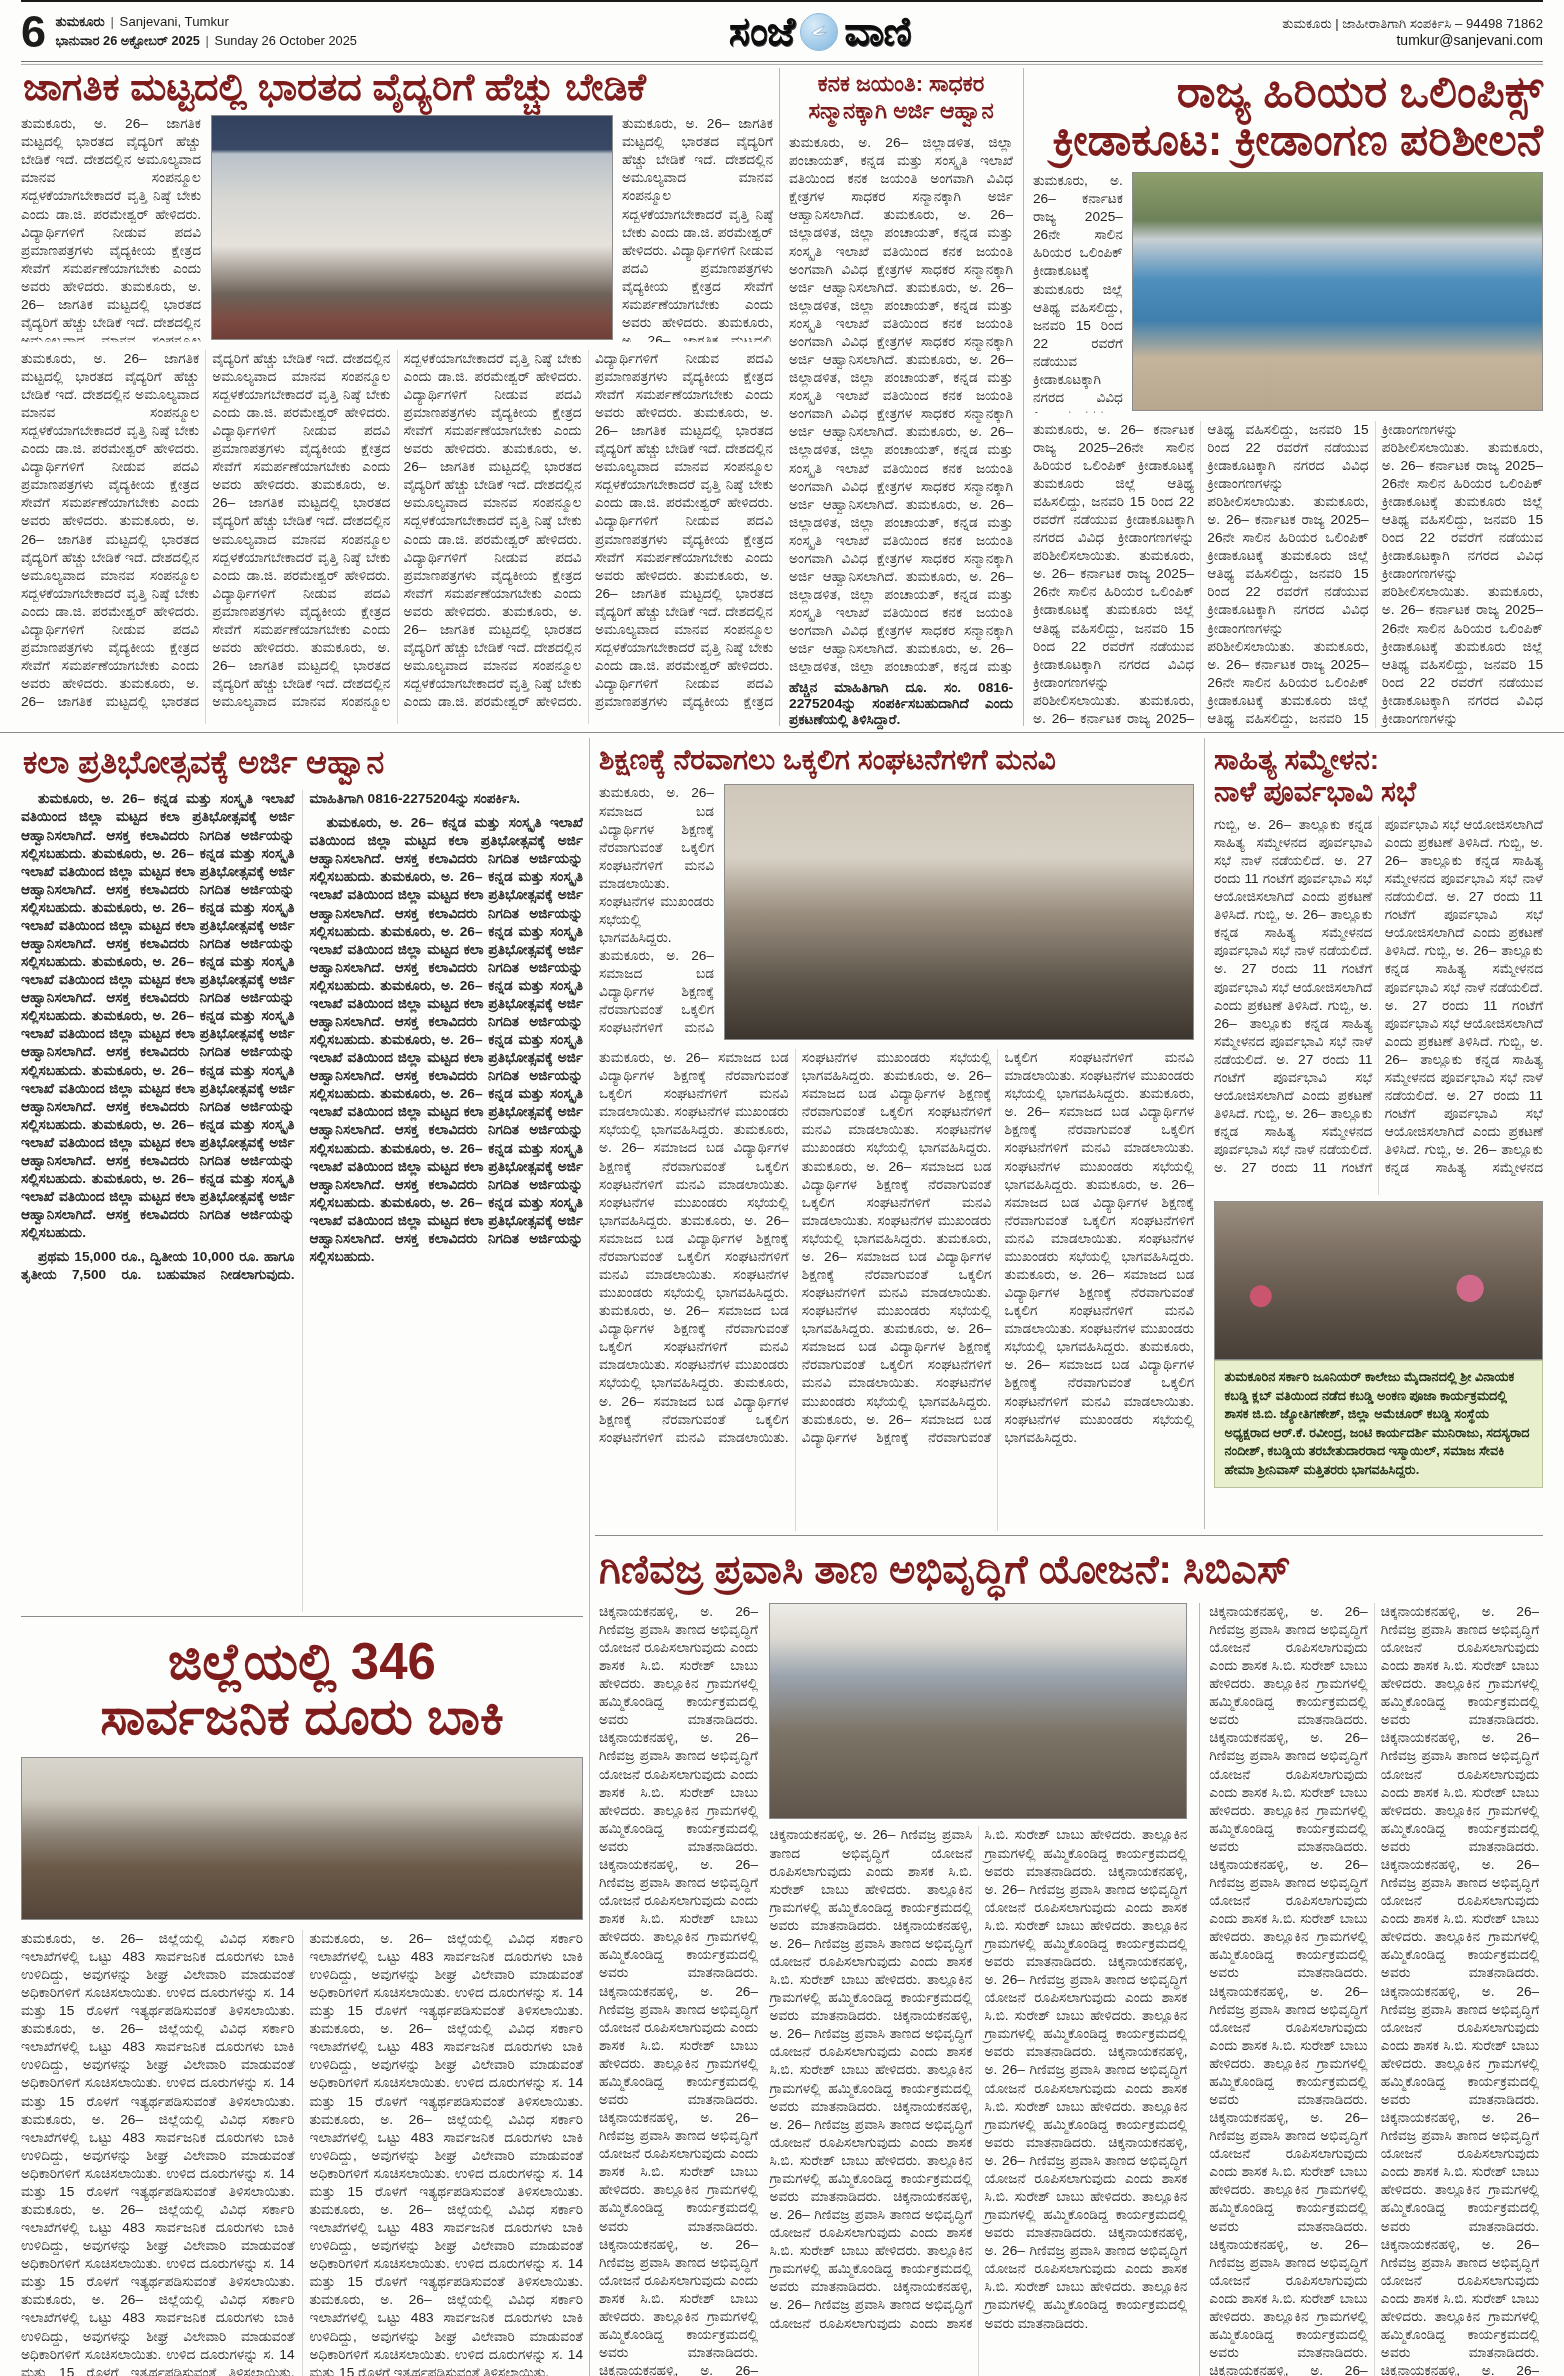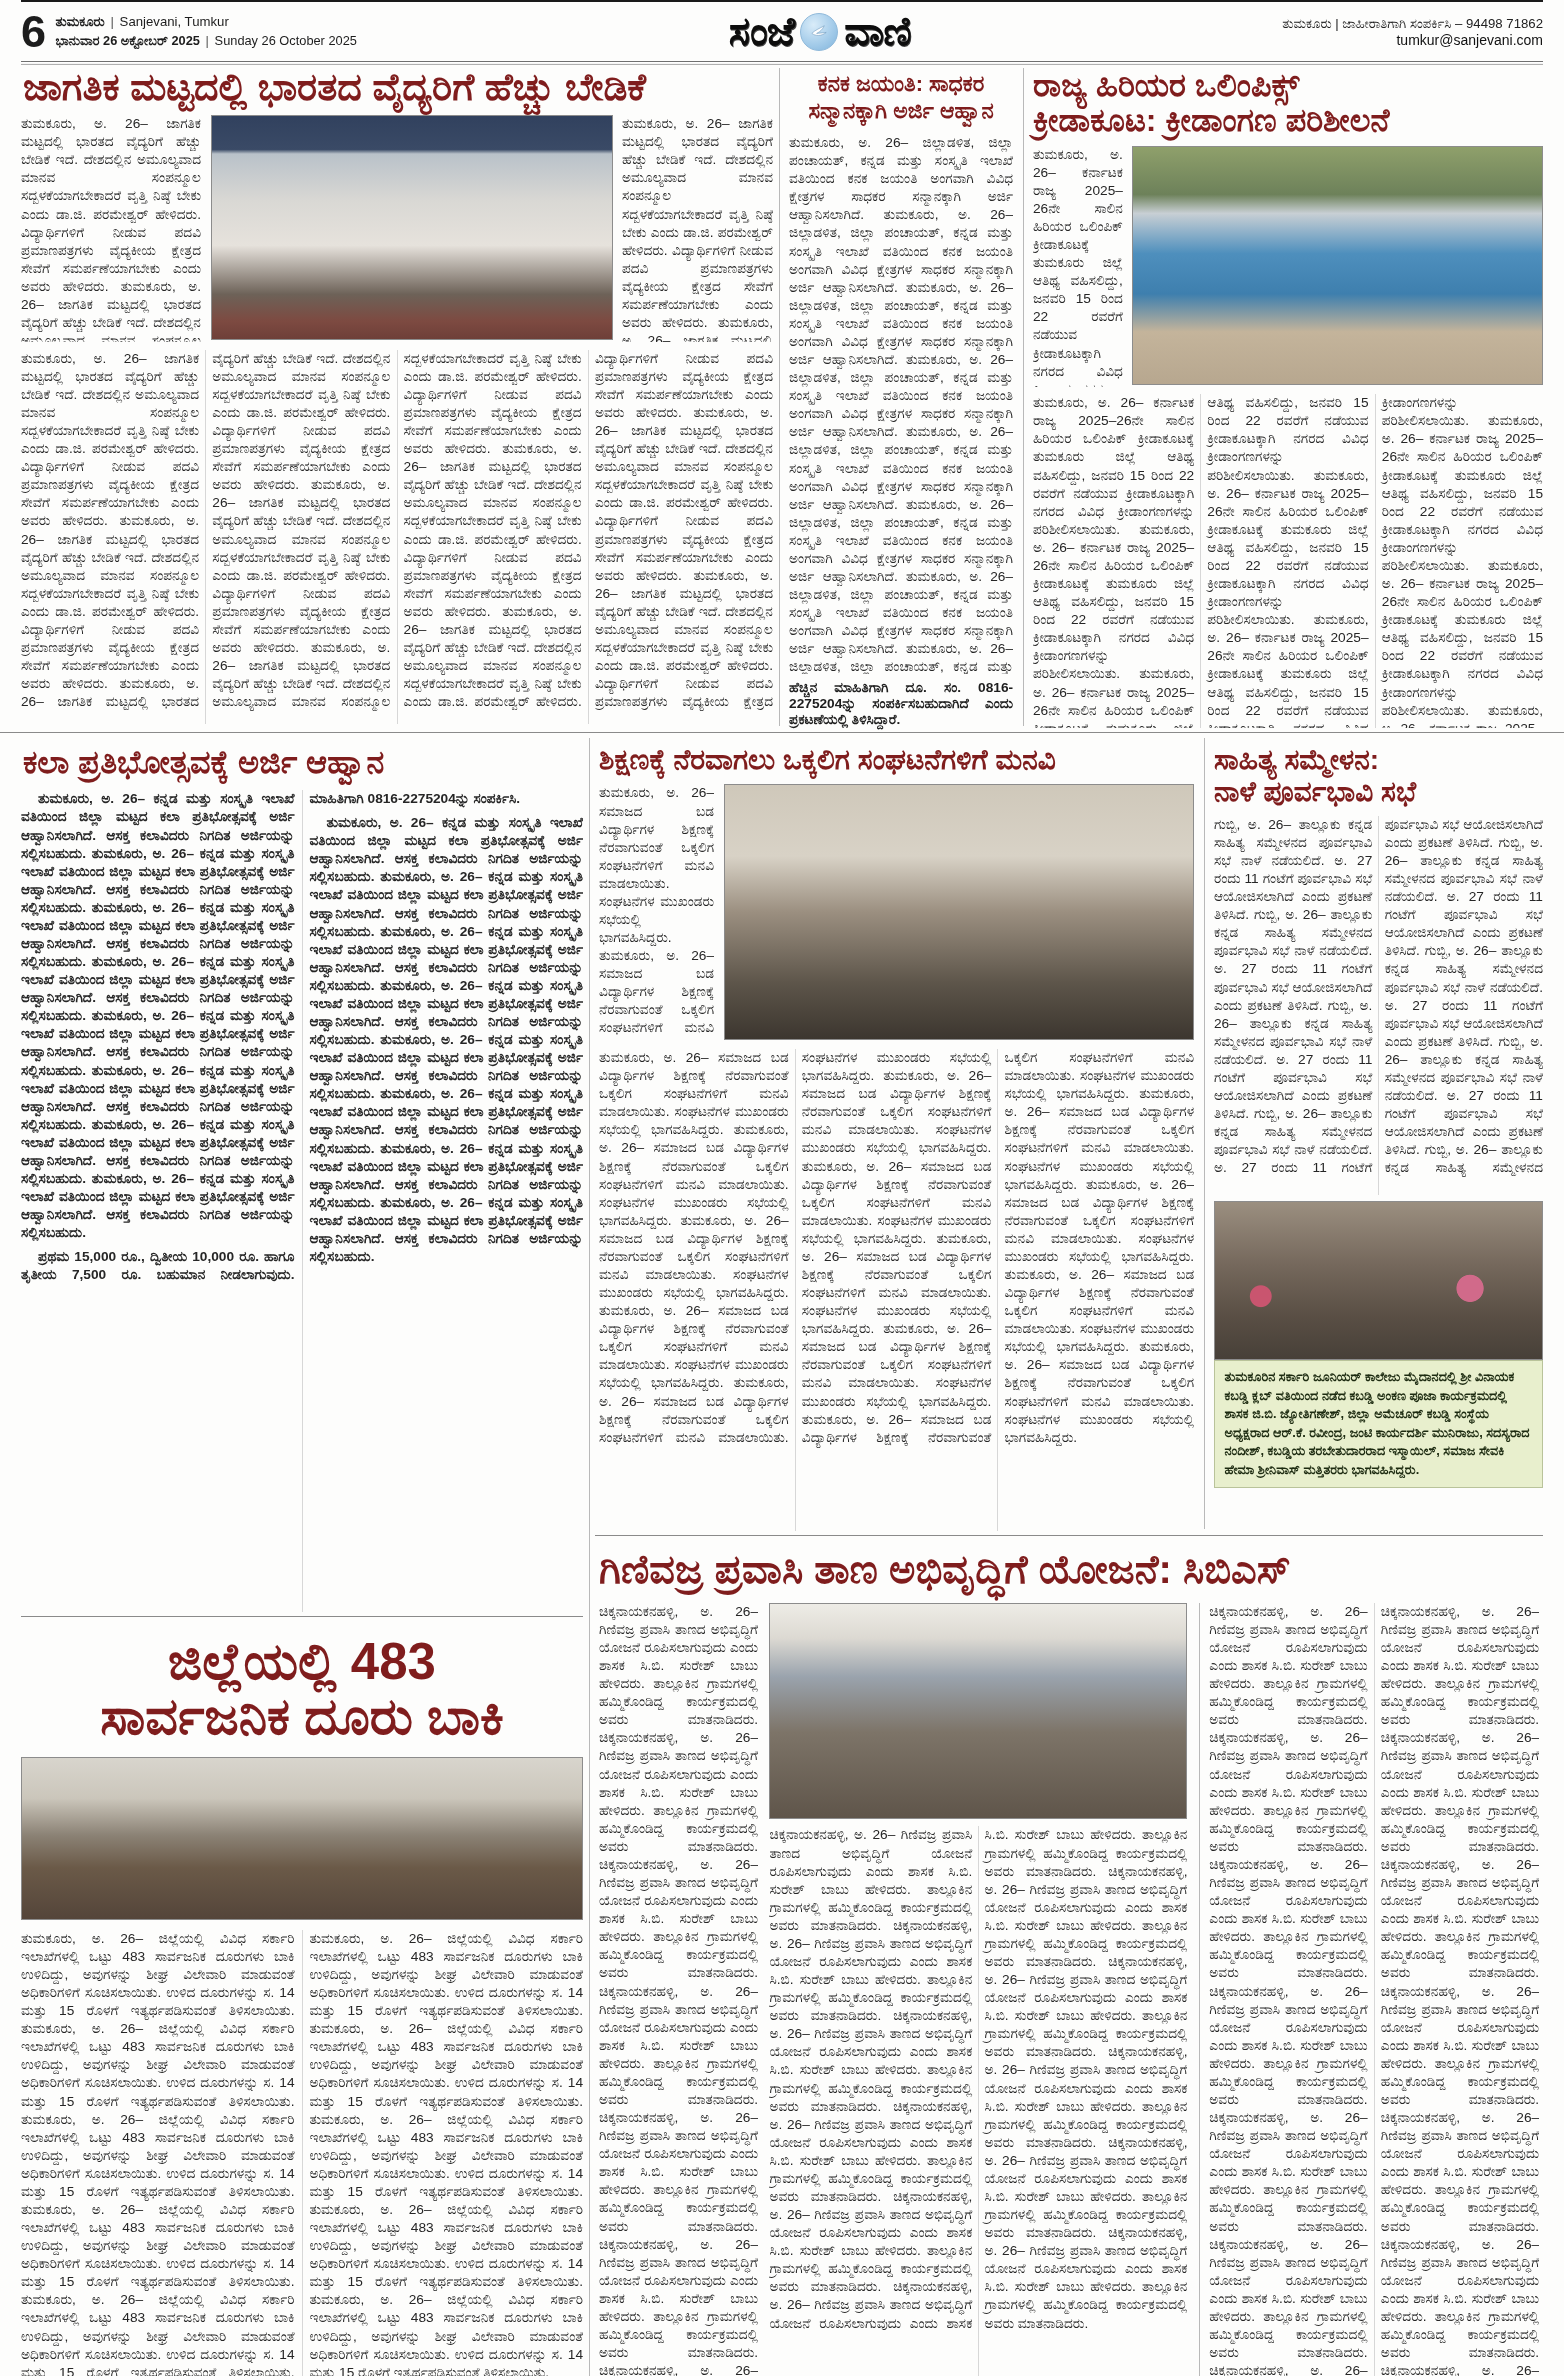--- a/index.html
+++ b/index.html
@@ -46,21 +46,21 @@
   .a-col1{width:180px;}
   .photo-a{width:402px;height:225px;
     background:linear-gradient(180deg,#31415e 0%,#3a4a66 15%,#b9c1c9 17%,#d9d8d4 38%,#e6e2dc 58%,#6d6258 80%,#7d4a41 92%,#6e3f38 100%);}
   .a-col3{flex:1;}
   .a-bottom{margin-top:7.6px;height:374px;columns:4;column-gap:13.2px;column-rule:0.9px solid #d7d7d7;}
   .art-b{width:224px;flex:none;padding:0 3.8px;display:flex;flex-direction:column;}
   .art-b h2{font-size:22px;line-height:1.25;text-align:center;margin:3.8px 1.9px 9.5px;}
   .b-body{flex:1;}
   .b-contact{font-size:13.7px;font-weight:bold;margin-top:5.7px;text-align:justify;}
   .art-c{flex:1;display:flex;flex-direction:column;padding-left:3.8px;}
-  .art-c h2{font-size:32px;line-height:1.1;text-align:left;margin:1.9px 0 7.6px;}
+  .art-c h2{font-size:44px;line-height:1.1;text-align:right;margin:1.9px 0 7.6px;}
   .c-top{display:flex;gap:9.5px;height:241px;}
   .c-col1{width:90px;}
   .photo-c{flex:1;height:239px;
     background:linear-gradient(180deg,#8fa06b 0%,#6d815a 20%,#c8cfd4 28%,#4e8fbd 45%,#3e7fae 62%,#c4b49b 78%,#b7a78f 100%);}
   .c-bottom{margin-top:7.6px;flex:1;columns:3;column-gap:13.2px;column-rule:0.9px solid #d7d7d7;}
   
   .row2{display:flex;}
   .left-stack{width:562px;flex:none;display:flex;flex-direction:column;}
   .right-stack{flex:1;display:flex;flex-direction:column;}
   .art-d{height:876px;display:flex;flex-direction:column;}
@@ -179,21 +179,21 @@
           <p>ತುಮಕೂರು, ಅ. 26– ಕನ್ನಡ ಮತ್ತು ಸಂಸ್ಕೃತಿ ಇಲಾಖೆ ವತಿಯಿಂದ ಜಿಲ್ಲಾ ಮಟ್ಟದ ಕಲಾ ಪ್ರತಿಭೋತ್ಸವಕ್ಕೆ ಅರ್ಜಿ ಆಹ್ವಾನಿಸಲಾಗಿದೆ. ಆಸಕ್ತ ಕಲಾವಿದರು ನಿಗದಿತ ಅರ್ಜಿಯನ್ನು ಸಲ್ಲಿಸಬಹುದು.  ತುಮಕೂರು, ಅ. 26– ಕನ್ನಡ ಮತ್ತು ಸಂಸ್ಕೃತಿ ಇಲಾಖೆ ವತಿಯಿಂದ ಜಿಲ್ಲಾ ಮಟ್ಟದ ಕಲಾ ಪ್ರತಿಭೋತ್ಸವಕ್ಕೆ ಅರ್ಜಿ ಆಹ್ವಾನಿಸಲಾಗಿದೆ. ಆಸಕ್ತ ಕಲಾವಿದರು ನಿಗದಿತ ಅರ್ಜಿಯನ್ನು ಸಲ್ಲಿಸಬಹುದು.  ತುಮಕೂರು, ಅ. 26– ಕನ್ನಡ ಮತ್ತು ಸಂಸ್ಕೃತಿ ಇಲಾಖೆ ವತಿಯಿಂದ ಜಿಲ್ಲಾ ಮಟ್ಟದ ಕಲಾ ಪ್ರತಿಭೋತ್ಸವಕ್ಕೆ ಅರ್ಜಿ ಆಹ್ವಾನಿಸಲಾಗಿದೆ. ಆಸಕ್ತ ಕಲಾವಿದರು ನಿಗದಿತ ಅರ್ಜಿಯನ್ನು ಸಲ್ಲಿಸಬಹುದು.  ತುಮಕೂರು, ಅ. 26– ಕನ್ನಡ ಮತ್ತು ಸಂಸ್ಕೃತಿ ಇಲಾಖೆ ವತಿಯಿಂದ ಜಿಲ್ಲಾ ಮಟ್ಟದ ಕಲಾ ಪ್ರತಿಭೋತ್ಸವಕ್ಕೆ ಅರ್ಜಿ ಆಹ್ವಾನಿಸಲಾಗಿದೆ. ಆಸಕ್ತ ಕಲಾವಿದರು ನಿಗದಿತ ಅರ್ಜಿಯನ್ನು ಸಲ್ಲಿಸಬಹುದು.  ತುಮಕೂರು, ಅ. 26– ಕನ್ನಡ ಮತ್ತು ಸಂಸ್ಕೃತಿ ಇಲಾಖೆ ವತಿಯಿಂದ ಜಿಲ್ಲಾ ಮಟ್ಟದ ಕಲಾ ಪ್ರತಿಭೋತ್ಸವಕ್ಕೆ ಅರ್ಜಿ ಆಹ್ವಾನಿಸಲಾಗಿದೆ. ಆಸಕ್ತ ಕಲಾವಿದರು ನಿಗದಿತ ಅರ್ಜಿಯನ್ನು ಸಲ್ಲಿಸಬಹುದು.  ತುಮಕೂರು, ಅ. 26– ಕನ್ನಡ ಮತ್ತು ಸಂಸ್ಕೃತಿ ಇಲಾಖೆ ವತಿಯಿಂದ ಜಿಲ್ಲಾ ಮಟ್ಟದ ಕಲಾ ಪ್ರತಿಭೋತ್ಸವಕ್ಕೆ ಅರ್ಜಿ ಆಹ್ವಾನಿಸಲಾಗಿದೆ. ಆಸಕ್ತ ಕಲಾವಿದರು ನಿಗದಿತ ಅರ್ಜಿಯನ್ನು ಸಲ್ಲಿಸಬಹುದು.  ತುಮಕೂರು, ಅ. 26– ಕನ್ನಡ ಮತ್ತು ಸಂಸ್ಕೃತಿ ಇಲಾಖೆ ವತಿಯಿಂದ ಜಿಲ್ಲಾ ಮಟ್ಟದ ಕಲಾ ಪ್ರತಿಭೋತ್ಸವಕ್ಕೆ ಅರ್ಜಿ ಆಹ್ವಾನಿಸಲಾಗಿದೆ. ಆಸಕ್ತ ಕಲಾವಿದರು ನಿಗದಿತ ಅರ್ಜಿಯನ್ನು ಸಲ್ಲಿಸಬಹುದು.  ತುಮಕೂರು, ಅ. 26– ಕನ್ನಡ ಮತ್ತು ಸಂಸ್ಕೃತಿ ಇಲಾಖೆ ವತಿಯಿಂದ ಜಿಲ್ಲಾ ಮಟ್ಟದ ಕಲಾ ಪ್ರತಿಭೋತ್ಸವಕ್ಕೆ ಅರ್ಜಿ ಆಹ್ವಾನಿಸಲಾಗಿದೆ. ಆಸಕ್ತ ಕಲಾವಿದರು ನಿಗದಿತ ಅರ್ಜಿಯನ್ನು ಸಲ್ಲಿಸಬಹುದು.</p>
           <p>ಪ್ರಥಮ 15,000 ರೂ., ದ್ವಿತೀಯ 10,000 ರೂ. ಹಾಗೂ ತೃತೀಯ 7,500 ರೂ. ಬಹುಮಾನ ನೀಡಲಾಗುವುದು. ಮಾಹಿತಿಗಾಗಿ 0816-2275204ನ್ನು ಸಂಪರ್ಕಿಸಿ.</p>
           <p>ತುಮಕೂರು, ಅ. 26– ಕನ್ನಡ ಮತ್ತು ಸಂಸ್ಕೃತಿ ಇಲಾಖೆ ವತಿಯಿಂದ ಜಿಲ್ಲಾ ಮಟ್ಟದ ಕಲಾ ಪ್ರತಿಭೋತ್ಸವಕ್ಕೆ ಅರ್ಜಿ ಆಹ್ವಾನಿಸಲಾಗಿದೆ. ಆಸಕ್ತ ಕಲಾವಿದರು ನಿಗದಿತ ಅರ್ಜಿಯನ್ನು ಸಲ್ಲಿಸಬಹುದು.  ತುಮಕೂರು, ಅ. 26– ಕನ್ನಡ ಮತ್ತು ಸಂಸ್ಕೃತಿ ಇಲಾಖೆ ವತಿಯಿಂದ ಜಿಲ್ಲಾ ಮಟ್ಟದ ಕಲಾ ಪ್ರತಿಭೋತ್ಸವಕ್ಕೆ ಅರ್ಜಿ ಆಹ್ವಾನಿಸಲಾಗಿದೆ. ಆಸಕ್ತ ಕಲಾವಿದರು ನಿಗದಿತ ಅರ್ಜಿಯನ್ನು ಸಲ್ಲಿಸಬಹುದು.  ತುಮಕೂರು, ಅ. 26– ಕನ್ನಡ ಮತ್ತು ಸಂಸ್ಕೃತಿ ಇಲಾಖೆ ವತಿಯಿಂದ ಜಿಲ್ಲಾ ಮಟ್ಟದ ಕಲಾ ಪ್ರತಿಭೋತ್ಸವಕ್ಕೆ ಅರ್ಜಿ ಆಹ್ವಾನಿಸಲಾಗಿದೆ. ಆಸಕ್ತ ಕಲಾವಿದರು ನಿಗದಿತ ಅರ್ಜಿಯನ್ನು ಸಲ್ಲಿಸಬಹುದು.  ತುಮಕೂರು, ಅ. 26– ಕನ್ನಡ ಮತ್ತು ಸಂಸ್ಕೃತಿ ಇಲಾಖೆ ವತಿಯಿಂದ ಜಿಲ್ಲಾ ಮಟ್ಟದ ಕಲಾ ಪ್ರತಿಭೋತ್ಸವಕ್ಕೆ ಅರ್ಜಿ ಆಹ್ವಾನಿಸಲಾಗಿದೆ. ಆಸಕ್ತ ಕಲಾವಿದರು ನಿಗದಿತ ಅರ್ಜಿಯನ್ನು ಸಲ್ಲಿಸಬಹುದು.  ತುಮಕೂರು, ಅ. 26– ಕನ್ನಡ ಮತ್ತು ಸಂಸ್ಕೃತಿ ಇಲಾಖೆ ವತಿಯಿಂದ ಜಿಲ್ಲಾ ಮಟ್ಟದ ಕಲಾ ಪ್ರತಿಭೋತ್ಸವಕ್ಕೆ ಅರ್ಜಿ ಆಹ್ವಾನಿಸಲಾಗಿದೆ. ಆಸಕ್ತ ಕಲಾವಿದರು ನಿಗದಿತ ಅರ್ಜಿಯನ್ನು ಸಲ್ಲಿಸಬಹುದು.  ತುಮಕೂರು, ಅ. 26– ಕನ್ನಡ ಮತ್ತು ಸಂಸ್ಕೃತಿ ಇಲಾಖೆ ವತಿಯಿಂದ ಜಿಲ್ಲಾ ಮಟ್ಟದ ಕಲಾ ಪ್ರತಿಭೋತ್ಸವಕ್ಕೆ ಅರ್ಜಿ ಆಹ್ವಾನಿಸಲಾಗಿದೆ. ಆಸಕ್ತ ಕಲಾವಿದರು ನಿಗದಿತ ಅರ್ಜಿಯನ್ನು ಸಲ್ಲಿಸಬಹುದು.  ತುಮಕೂರು, ಅ. 26– ಕನ್ನಡ ಮತ್ತು ಸಂಸ್ಕೃತಿ ಇಲಾಖೆ ವತಿಯಿಂದ ಜಿಲ್ಲಾ ಮಟ್ಟದ ಕಲಾ ಪ್ರತಿಭೋತ್ಸವಕ್ಕೆ ಅರ್ಜಿ ಆಹ್ವಾನಿಸಲಾಗಿದೆ. ಆಸಕ್ತ ಕಲಾವಿದರು ನಿಗದಿತ ಅರ್ಜಿಯನ್ನು ಸಲ್ಲಿಸಬಹುದು.  ತುಮಕೂರು, ಅ. 26– ಕನ್ನಡ ಮತ್ತು ಸಂಸ್ಕೃತಿ ಇಲಾಖೆ ವತಿಯಿಂದ ಜಿಲ್ಲಾ ಮಟ್ಟದ ಕಲಾ ಪ್ರತಿಭೋತ್ಸವಕ್ಕೆ ಅರ್ಜಿ ಆಹ್ವಾನಿಸಲಾಗಿದೆ. ಆಸಕ್ತ ಕಲಾವಿದರು ನಿಗದಿತ ಅರ್ಜಿಯನ್ನು ಸಲ್ಲಿಸಬಹುದು.</p>
         </div>
       </div>
 
       <div class="hrule"></div>
 
       <div class="art-g">
         <h2>
-          <span style="display:block">ಜಿಲ್ಲೆಯಲ್ಲಿ 483</span>
+          <span style="display:block">ಜಿಲ್ಲೆಯಲ್ಲಿ 346</span>
           <span style="display:block">ಸಾರ್ವಜನಿಕ ದೂರು ಬಾಕಿ</span>
         </h2>
         <div class="photo photo-g"></div>
         <div class="g-body body-text">ತುಮಕೂರು, ಅ. 26– ಜಿಲ್ಲೆಯಲ್ಲಿ ವಿವಿಧ ಸರ್ಕಾರಿ ಇಲಾಖೆಗಳಲ್ಲಿ ಒಟ್ಟು 483 ಸಾರ್ವಜನಿಕ ದೂರುಗಳು ಬಾಕಿ ಉಳಿದಿದ್ದು, ಅವುಗಳನ್ನು ಶೀಘ್ರ ವಿಲೇವಾರಿ ಮಾಡುವಂತೆ ಅಧಿಕಾರಿಗಳಿಗೆ ಸೂಚಿಸಲಾಯಿತು. ಉಳಿದ ದೂರುಗಳನ್ನು ಸ. 14 ಮತ್ತು 15 ರೊಳಗೆ ಇತ್ಯರ್ಥಪಡಿಸುವಂತೆ ತಿಳಿಸಲಾಯಿತು.  ತುಮಕೂರು, ಅ. 26– ಜಿಲ್ಲೆಯಲ್ಲಿ ವಿವಿಧ ಸರ್ಕಾರಿ ಇಲಾಖೆಗಳಲ್ಲಿ ಒಟ್ಟು 483 ಸಾರ್ವಜನಿಕ ದೂರುಗಳು ಬಾಕಿ ಉಳಿದಿದ್ದು, ಅವುಗಳನ್ನು ಶೀಘ್ರ ವಿಲೇವಾರಿ ಮಾಡುವಂತೆ ಅಧಿಕಾರಿಗಳಿಗೆ ಸೂಚಿಸಲಾಯಿತು. ಉಳಿದ ದೂರುಗಳನ್ನು ಸ. 14 ಮತ್ತು 15 ರೊಳಗೆ ಇತ್ಯರ್ಥಪಡಿಸುವಂತೆ ತಿಳಿಸಲಾಯಿತು.  ತುಮಕೂರು, ಅ. 26– ಜಿಲ್ಲೆಯಲ್ಲಿ ವಿವಿಧ ಸರ್ಕಾರಿ ಇಲಾಖೆಗಳಲ್ಲಿ ಒಟ್ಟು 483 ಸಾರ್ವಜನಿಕ ದೂರುಗಳು ಬಾಕಿ ಉಳಿದಿದ್ದು, ಅವುಗಳನ್ನು ಶೀಘ್ರ ವಿಲೇವಾರಿ ಮಾಡುವಂತೆ ಅಧಿಕಾರಿಗಳಿಗೆ ಸೂಚಿಸಲಾಯಿತು. ಉಳಿದ ದೂರುಗಳನ್ನು ಸ. 14 ಮತ್ತು 15 ರೊಳಗೆ ಇತ್ಯರ್ಥಪಡಿಸುವಂತೆ ತಿಳಿಸಲಾಯಿತು.  ತುಮಕೂರು, ಅ. 26– ಜಿಲ್ಲೆಯಲ್ಲಿ ವಿವಿಧ ಸರ್ಕಾರಿ ಇಲಾಖೆಗಳಲ್ಲಿ ಒಟ್ಟು 483 ಸಾರ್ವಜನಿಕ ದೂರುಗಳು ಬಾಕಿ ಉಳಿದಿದ್ದು, ಅವುಗಳನ್ನು ಶೀಘ್ರ ವಿಲೇವಾರಿ ಮಾಡುವಂತೆ ಅಧಿಕಾರಿಗಳಿಗೆ ಸೂಚಿಸಲಾಯಿತು. ಉಳಿದ ದೂರುಗಳನ್ನು ಸ. 14 ಮತ್ತು 15 ರೊಳಗೆ ಇತ್ಯರ್ಥಪಡಿಸುವಂತೆ ತಿಳಿಸಲಾಯಿತು.  ತುಮಕೂರು, ಅ. 26– ಜಿಲ್ಲೆಯಲ್ಲಿ ವಿವಿಧ ಸರ್ಕಾರಿ ಇಲಾಖೆಗಳಲ್ಲಿ ಒಟ್ಟು 483 ಸಾರ್ವಜನಿಕ ದೂರುಗಳು ಬಾಕಿ ಉಳಿದಿದ್ದು, ಅವುಗಳನ್ನು ಶೀಘ್ರ ವಿಲೇವಾರಿ ಮಾಡುವಂತೆ ಅಧಿಕಾರಿಗಳಿಗೆ ಸೂಚಿಸಲಾಯಿತು. ಉಳಿದ ದೂರುಗಳನ್ನು ಸ. 14 ಮತ್ತು 15 ರೊಳಗೆ ಇತ್ಯರ್ಥಪಡಿಸುವಂತೆ ತಿಳಿಸಲಾಯಿತು.  ತುಮಕೂರು, ಅ. 26– ಜಿಲ್ಲೆಯಲ್ಲಿ ವಿವಿಧ ಸರ್ಕಾರಿ ಇಲಾಖೆಗಳಲ್ಲಿ ಒಟ್ಟು 483 ಸಾರ್ವಜನಿಕ ದೂರುಗಳು ಬಾಕಿ ಉಳಿದಿದ್ದು, ಅವುಗಳನ್ನು ಶೀಘ್ರ ವಿಲೇವಾರಿ ಮಾಡುವಂತೆ ಅಧಿಕಾರಿಗಳಿಗೆ ಸೂಚಿಸಲಾಯಿತು. ಉಳಿದ ದೂರುಗಳನ್ನು ಸ. 14 ಮತ್ತು 15 ರೊಳಗೆ ಇತ್ಯರ್ಥಪಡಿಸುವಂತೆ ತಿಳಿಸಲಾಯಿತು.  ತುಮಕೂರು, ಅ. 26– ಜಿಲ್ಲೆಯಲ್ಲಿ ವಿವಿಧ ಸರ್ಕಾರಿ ಇಲಾಖೆಗಳಲ್ಲಿ ಒಟ್ಟು 483 ಸಾರ್ವಜನಿಕ ದೂರುಗಳು ಬಾಕಿ ಉಳಿದಿದ್ದು, ಅವುಗಳನ್ನು ಶೀಘ್ರ ವಿಲೇವಾರಿ ಮಾಡುವಂತೆ ಅಧಿಕಾರಿಗಳಿಗೆ ಸೂಚಿಸಲಾಯಿತು. ಉಳಿದ ದೂರುಗಳನ್ನು ಸ. 14 ಮತ್ತು 15 ರೊಳಗೆ ಇತ್ಯರ್ಥಪಡಿಸುವಂತೆ ತಿಳಿಸಲಾಯಿತು.  ತುಮಕೂರು, ಅ. 26– ಜಿಲ್ಲೆಯಲ್ಲಿ ವಿವಿಧ ಸರ್ಕಾರಿ ಇಲಾಖೆಗಳಲ್ಲಿ ಒಟ್ಟು 483 ಸಾರ್ವಜನಿಕ ದೂರುಗಳು ಬಾಕಿ ಉಳಿದಿದ್ದು, ಅವುಗಳನ್ನು ಶೀಘ್ರ ವಿಲೇವಾರಿ ಮಾಡುವಂತೆ ಅಧಿಕಾರಿಗಳಿಗೆ ಸೂಚಿಸಲಾಯಿತು. ಉಳಿದ ದೂರುಗಳನ್ನು ಸ. 14 ಮತ್ತು 15 ರೊಳಗೆ ಇತ್ಯರ್ಥಪಡಿಸುವಂತೆ ತಿಳಿಸಲಾಯಿತು.  ತುಮಕೂರು, ಅ. 26– ಜಿಲ್ಲೆಯಲ್ಲಿ ವಿವಿಧ ಸರ್ಕಾರಿ ಇಲಾಖೆಗಳಲ್ಲಿ ಒಟ್ಟು 483 ಸಾರ್ವಜನಿಕ ದೂರುಗಳು ಬಾಕಿ ಉಳಿದಿದ್ದು, ಅವುಗಳನ್ನು ಶೀಘ್ರ ವಿಲೇವಾರಿ ಮಾಡುವಂತೆ ಅಧಿಕಾರಿಗಳಿಗೆ ಸೂಚಿಸಲಾಯಿತು. ಉಳಿದ ದೂರುಗಳನ್ನು ಸ. 14 ಮತ್ತು 15 ರೊಳಗೆ ಇತ್ಯರ್ಥಪಡಿಸುವಂತೆ ತಿಳಿಸಲಾಯಿತು.  ತುಮಕೂರು, ಅ. 26– ಜಿಲ್ಲೆಯಲ್ಲಿ ವಿವಿಧ ಸರ್ಕಾರಿ ಇಲಾಖೆಗಳಲ್ಲಿ ಒಟ್ಟು 483 ಸಾರ್ವಜನಿಕ ದೂರುಗಳು ಬಾಕಿ ಉಳಿದಿದ್ದು, ಅವುಗಳನ್ನು ಶೀಘ್ರ ವಿಲೇವಾರಿ ಮಾಡುವಂತೆ ಅಧಿಕಾರಿಗಳಿಗೆ ಸೂಚಿಸಲಾಯಿತು. ಉಳಿದ ದೂರುಗಳನ್ನು ಸ. 14 ಮತ್ತು 15 ರೊಳಗೆ ಇತ್ಯರ್ಥಪಡಿಸುವಂತೆ ತಿಳಿಸಲಾಯಿತು.</div>
       </div>
     </div>
 
     <div class="vsep"></div>
 
     <div class="right-stack">

